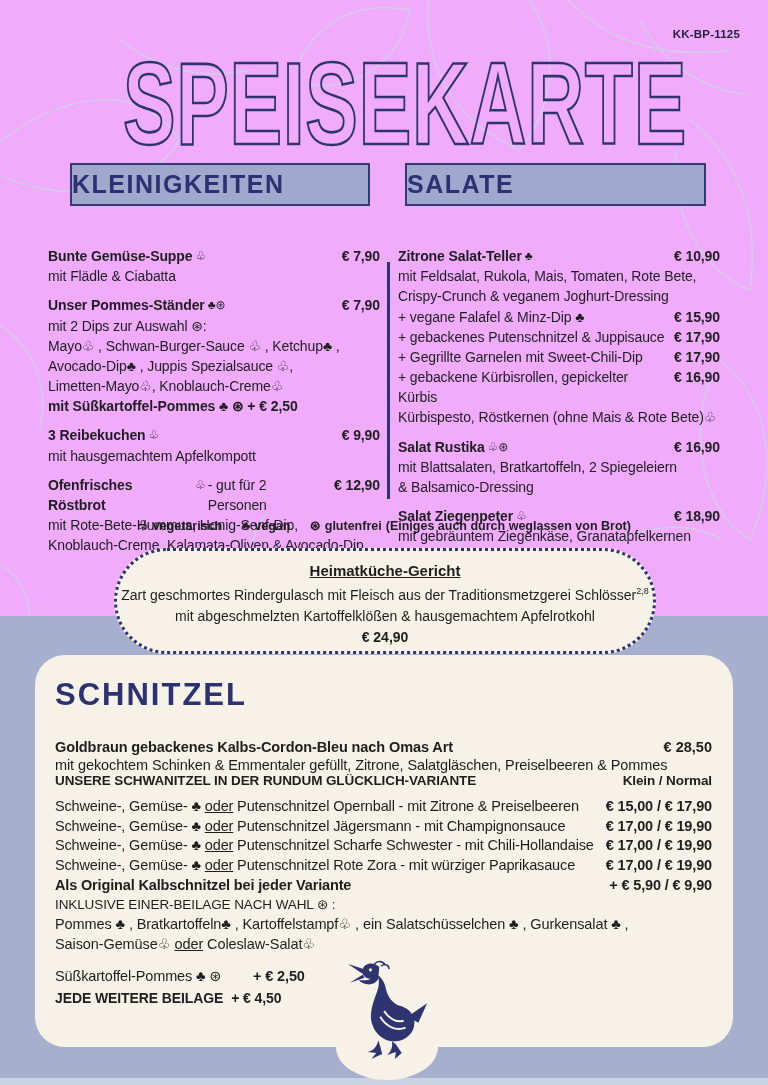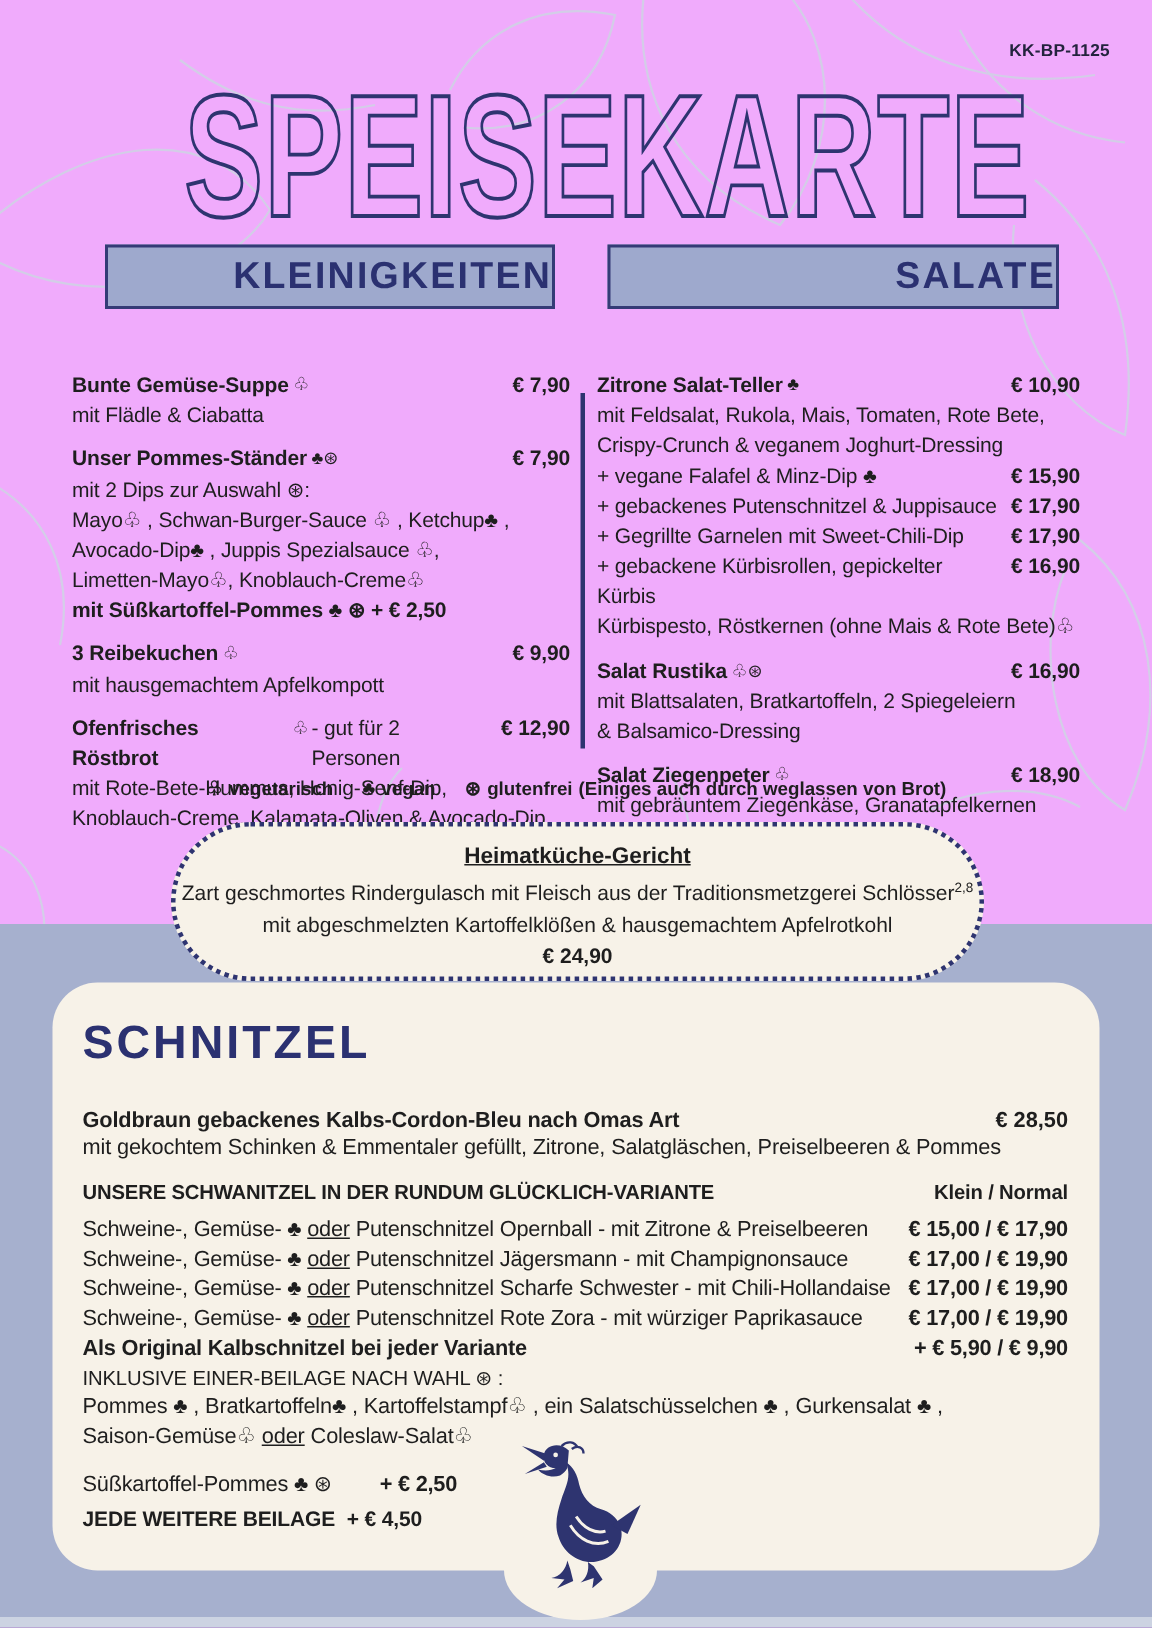--- a/index.html
+++ b/index.html
@@ -18,21 +18,21 @@
   .title {
     position:absolute; top:46px; left:0; width:100%; text-align:center; z-index:1;
     font-size:116px; font-weight:700; line-height:1; color:transparent;
     -webkit-text-stroke:2.6px #2e3470; letter-spacing:1px;
     transform:scaleX(.68); transform-origin:50% 50%; white-space:nowrap;
   }
 
   .sec-box {
     position:absolute; top:163px; height:43px; z-index:1;
     background:#9ea9cd; border:2px solid #343b76;
-    display:flex; align-items:center; justify-content:flex-end;
+    display:flex; align-items:center; justify-content:flex-start;
   }
   .sec-box span { font-size:25px; font-weight:800; color:#2b3171; letter-spacing:1.5px; }
   .sec-box.left { left:70px; width:300px; }
   .sec-box.right { left:405px; width:301px; }
 
   .col { position:absolute; top:246px; z-index:1; font-size:14px; line-height:1.44; letter-spacing:-.1px; }
   .col.left { left:48px; width:332px; }
   .col.right { left:398px; width:322px; }
   .divider { position:absolute; left:387px; top:262px; width:2.5px; height:237px; background:#2e3470; z-index:1; }
 
@@ -64,21 +64,21 @@
 
   .card {
     position:absolute; left:35px; top:655px; width:698px; height:392px; z-index:1;
     background:#f7f2e8; border-radius:30px; padding:20px 21px 0 20px;
   }
   .card h2 { font-size:31px; font-weight:800; color:#2b3171; letter-spacing:2px; margin-top:2px; }
   .card .row { display:flex; align-items:flex-end; }
   .cordon { margin-top:26px; font-size:14.5px; }
   .cordon .row .iname { letter-spacing:-.1px; }
   .cordon .cdesc { font-size:14.5px; margin-top:2px; letter-spacing:-.1px; }
-  .sub-head { margin-top:14px; font-size:13.5px; font-weight:700; letter-spacing:-.1px; }
+  .sub-head { margin-top:0; font-size:13.5px; font-weight:700; letter-spacing:-.1px; }
   .variants { margin-top:9px; font-size:14.5px; line-height:1.36; letter-spacing:-.15px; }
   .variants .oder { text-decoration:underline; }
   .variants .vrest { flex:1; }
   .kalb { font-weight:700; }
   .beilage-head { font-size:13.5px; font-weight:400; letter-spacing:-.1px; }
   .beilage-lines { font-size:14.5px; line-height:1.4; letter-spacing:-.1px; }
   .beilage-lines .oder { text-decoration:underline; }
   .suess { margin-top:12px; font-size:14.5px; }
   .suess .sprice { font-weight:700; margin-left:28px; }
   .jede { margin-top:3px; font-size:14px; font-weight:700; letter-spacing:-.1px; }

